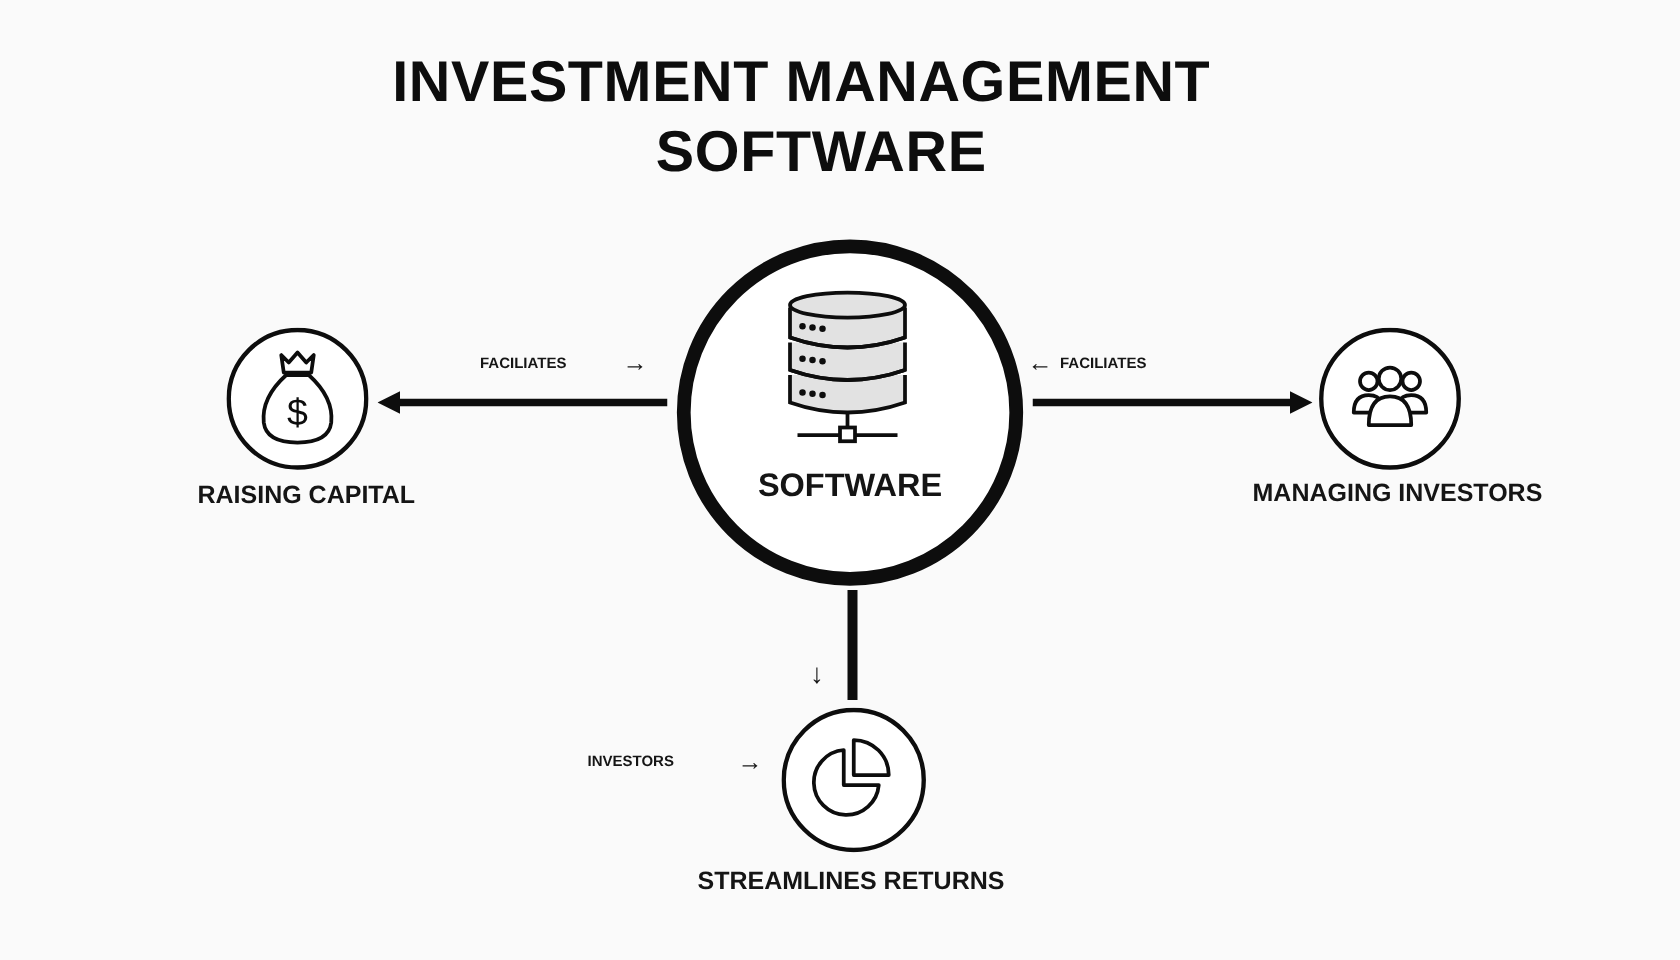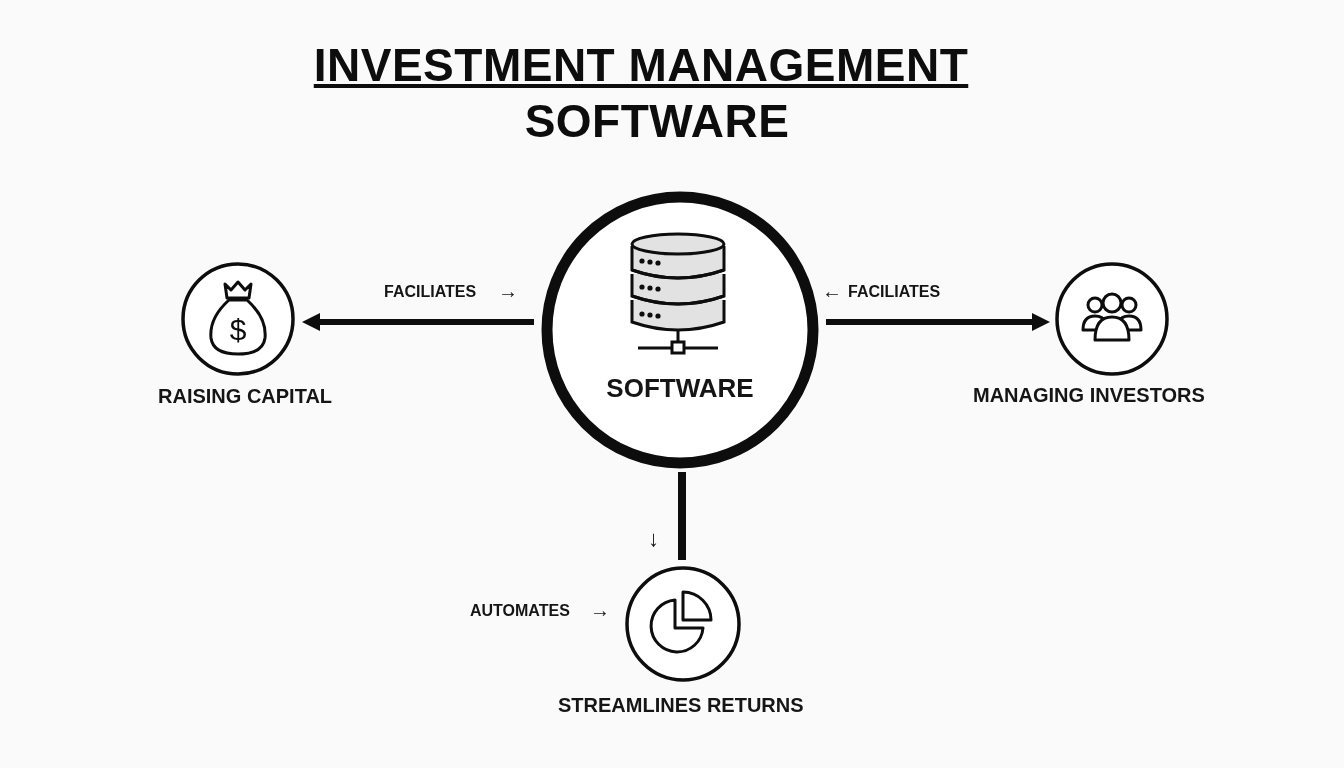--- a/index.html
+++ b/index.html
@@ -13,29 +13,29 @@
     .abs { position: absolute; }
     .title {
       left: 0; width: 1282px; text-align: center;
       font-weight: bold; font-size: 46px; letter-spacing: 0.5px;
       line-height: 50px; color: #0d0d0d;
     }
     .label {
       font-weight: bold; font-size: 20px; color: #151515; white-space: nowrap;
     }
     .small-label {
-      font-weight: bold; font-size: 16px; color: #151515; white-space: nowrap;
+      font-weight: bold; font-size: 12px; color: #151515; white-space: nowrap;
     }
     .bar { background: #0d0d0d; }
     svg { display: block; }
   </style>
 </head>
 <body>
 
-<div class="abs title" style="top:40px;text-decoration:underline;">INVESTMENT MANAGEMENT</div>
+<div class="abs title" style="top:40px;">INVESTMENT MANAGEMENT</div>
 <div class="abs title" style="top:96px; left:0; width:1314px;">SOFTWARE</div>
 
 <div class="abs" style="left:540px; top:190px; width:280px; height:280px;">
   <svg width="280" height="280" viewBox="0 0 280 280">
     <circle cx="140" cy="140" r="133" fill="#fff" stroke="#0d0d0d" stroke-width="11"></circle>
   </svg>
   <div class="abs" style="left:88px; top:40px; width:100px; height:135px;">
     <svg width="100" height="135" viewBox="0 0 100 135">
       <g stroke="#0d0d0d" stroke-width="3" fill="#e2e2e2">
 
@@ -106,25 +106,25 @@
     <g stroke="#0d0d0d" stroke-width="3" fill="#fff" stroke-linejoin="round">
       <circle cx="40" cy="43" r="7"></circle>
       <path d="M28 68 Q28 54 40 54 Q48 54 50 60 L50 68 Z"></path>
       <circle cx="74" cy="43" r="7"></circle>
       <path d="M86 68 Q86 54 74 54 Q66 54 64 60 L64 68 Z"></path>
       <circle cx="57" cy="41" r="9"></circle>
       <path d="M40 78 Q40 55 57 55 Q74 55 74 78 Z"></path>
     </g>
   </svg>
 </div>
-<div class="abs label" style="left:973px; top:384px;">MANAGING INVESTORS</div>
+<div class="abs label" style="left:1002px; top:384px;">MANAGING INVESTORS</div>
 
 <div class="abs bar" style="left:678px; top:472px; width:8px; height:88px;"></div>
 <div class="abs small-label" style="left:648px; top:526px; font-size:22px;">↓</div>
-<div class="abs small-label" style="left:470px; top:602px;">AUTOMATES</div>
+<div class="abs small-label" style="left:470px; top:602px;">INVESTORS</div>
 <div class="abs small-label" style="left:590px; top:599px; font-size:20px;">→</div>
 
 <div class="abs" style="left:625px; top:566px; width:116px; height:116px;">
   <svg width="116" height="116" viewBox="0 0 116 116">
     <circle cx="58" cy="58" r="56" fill="#fff" stroke="#0d0d0d" stroke-width="3.5"></circle>
     <g stroke="#0d0d0d" stroke-width="3" fill="#fff" stroke-linejoin="round">
       <path d="M50 34 A26 26 0 1 0 78 62 L50 62 Z"></path>
       <path d="M58 26 L58 54 L86 54 A28 28 0 0 0 58 26 Z"></path>
     </g>
   </svg>

